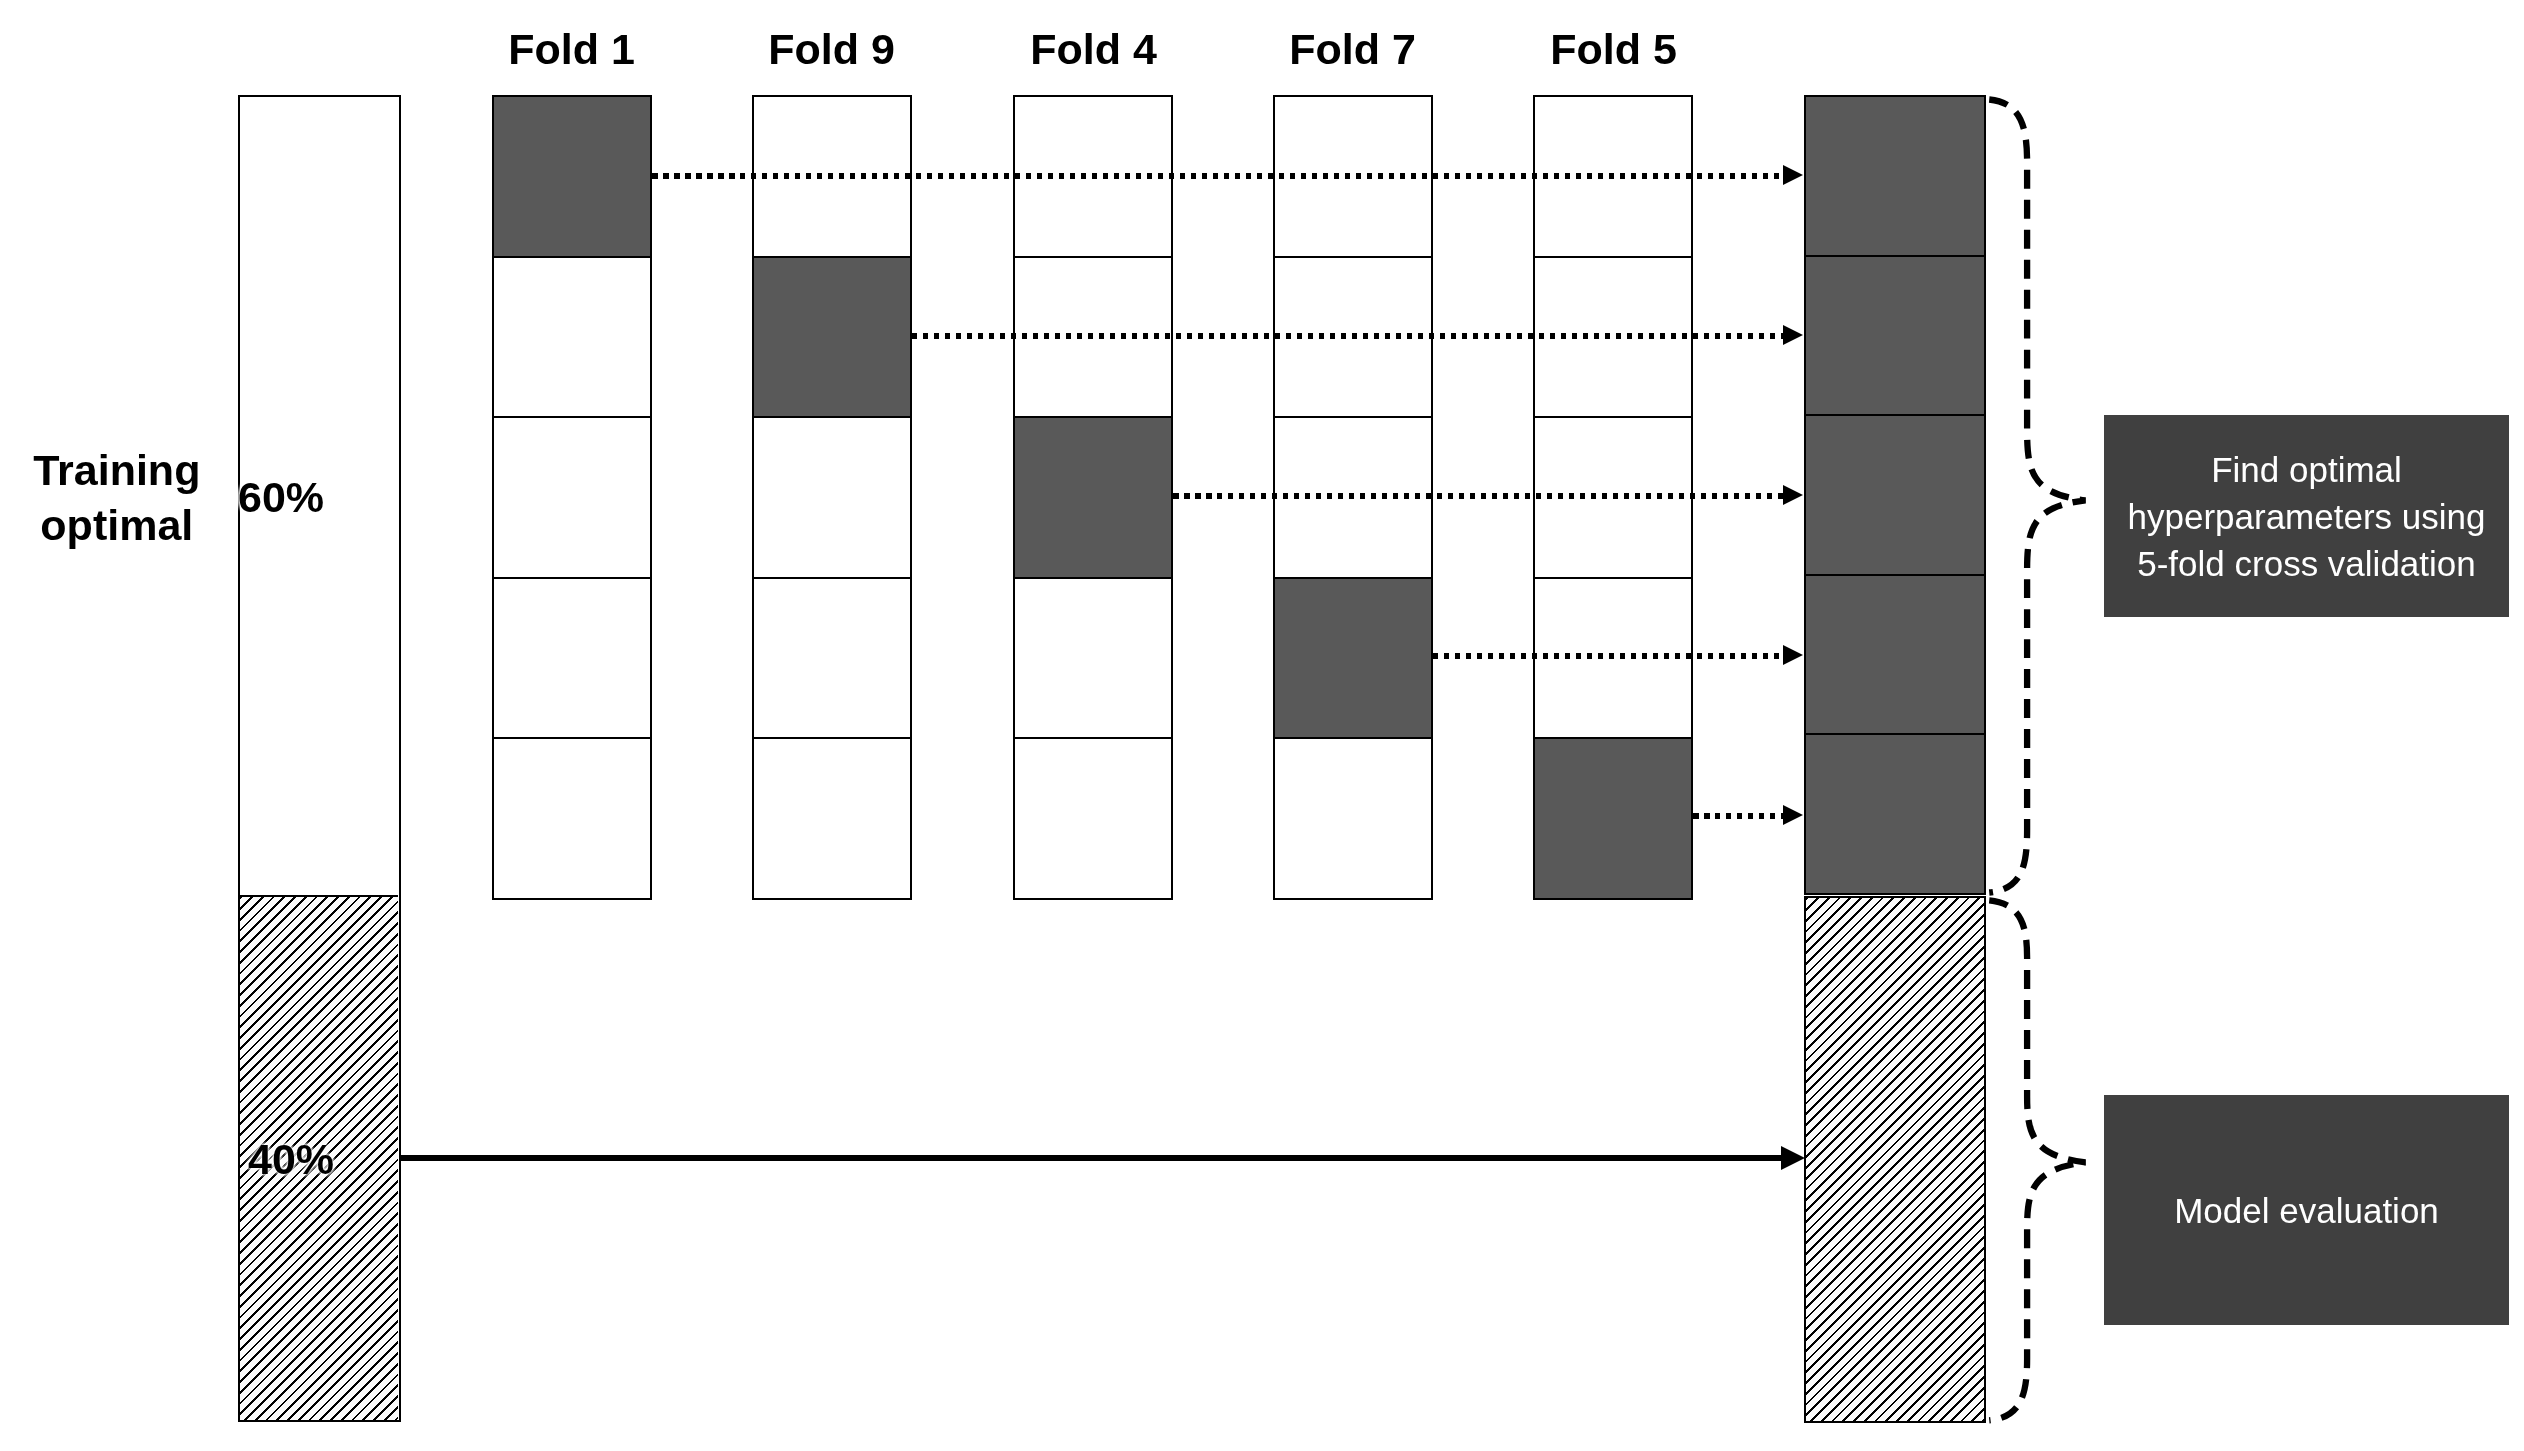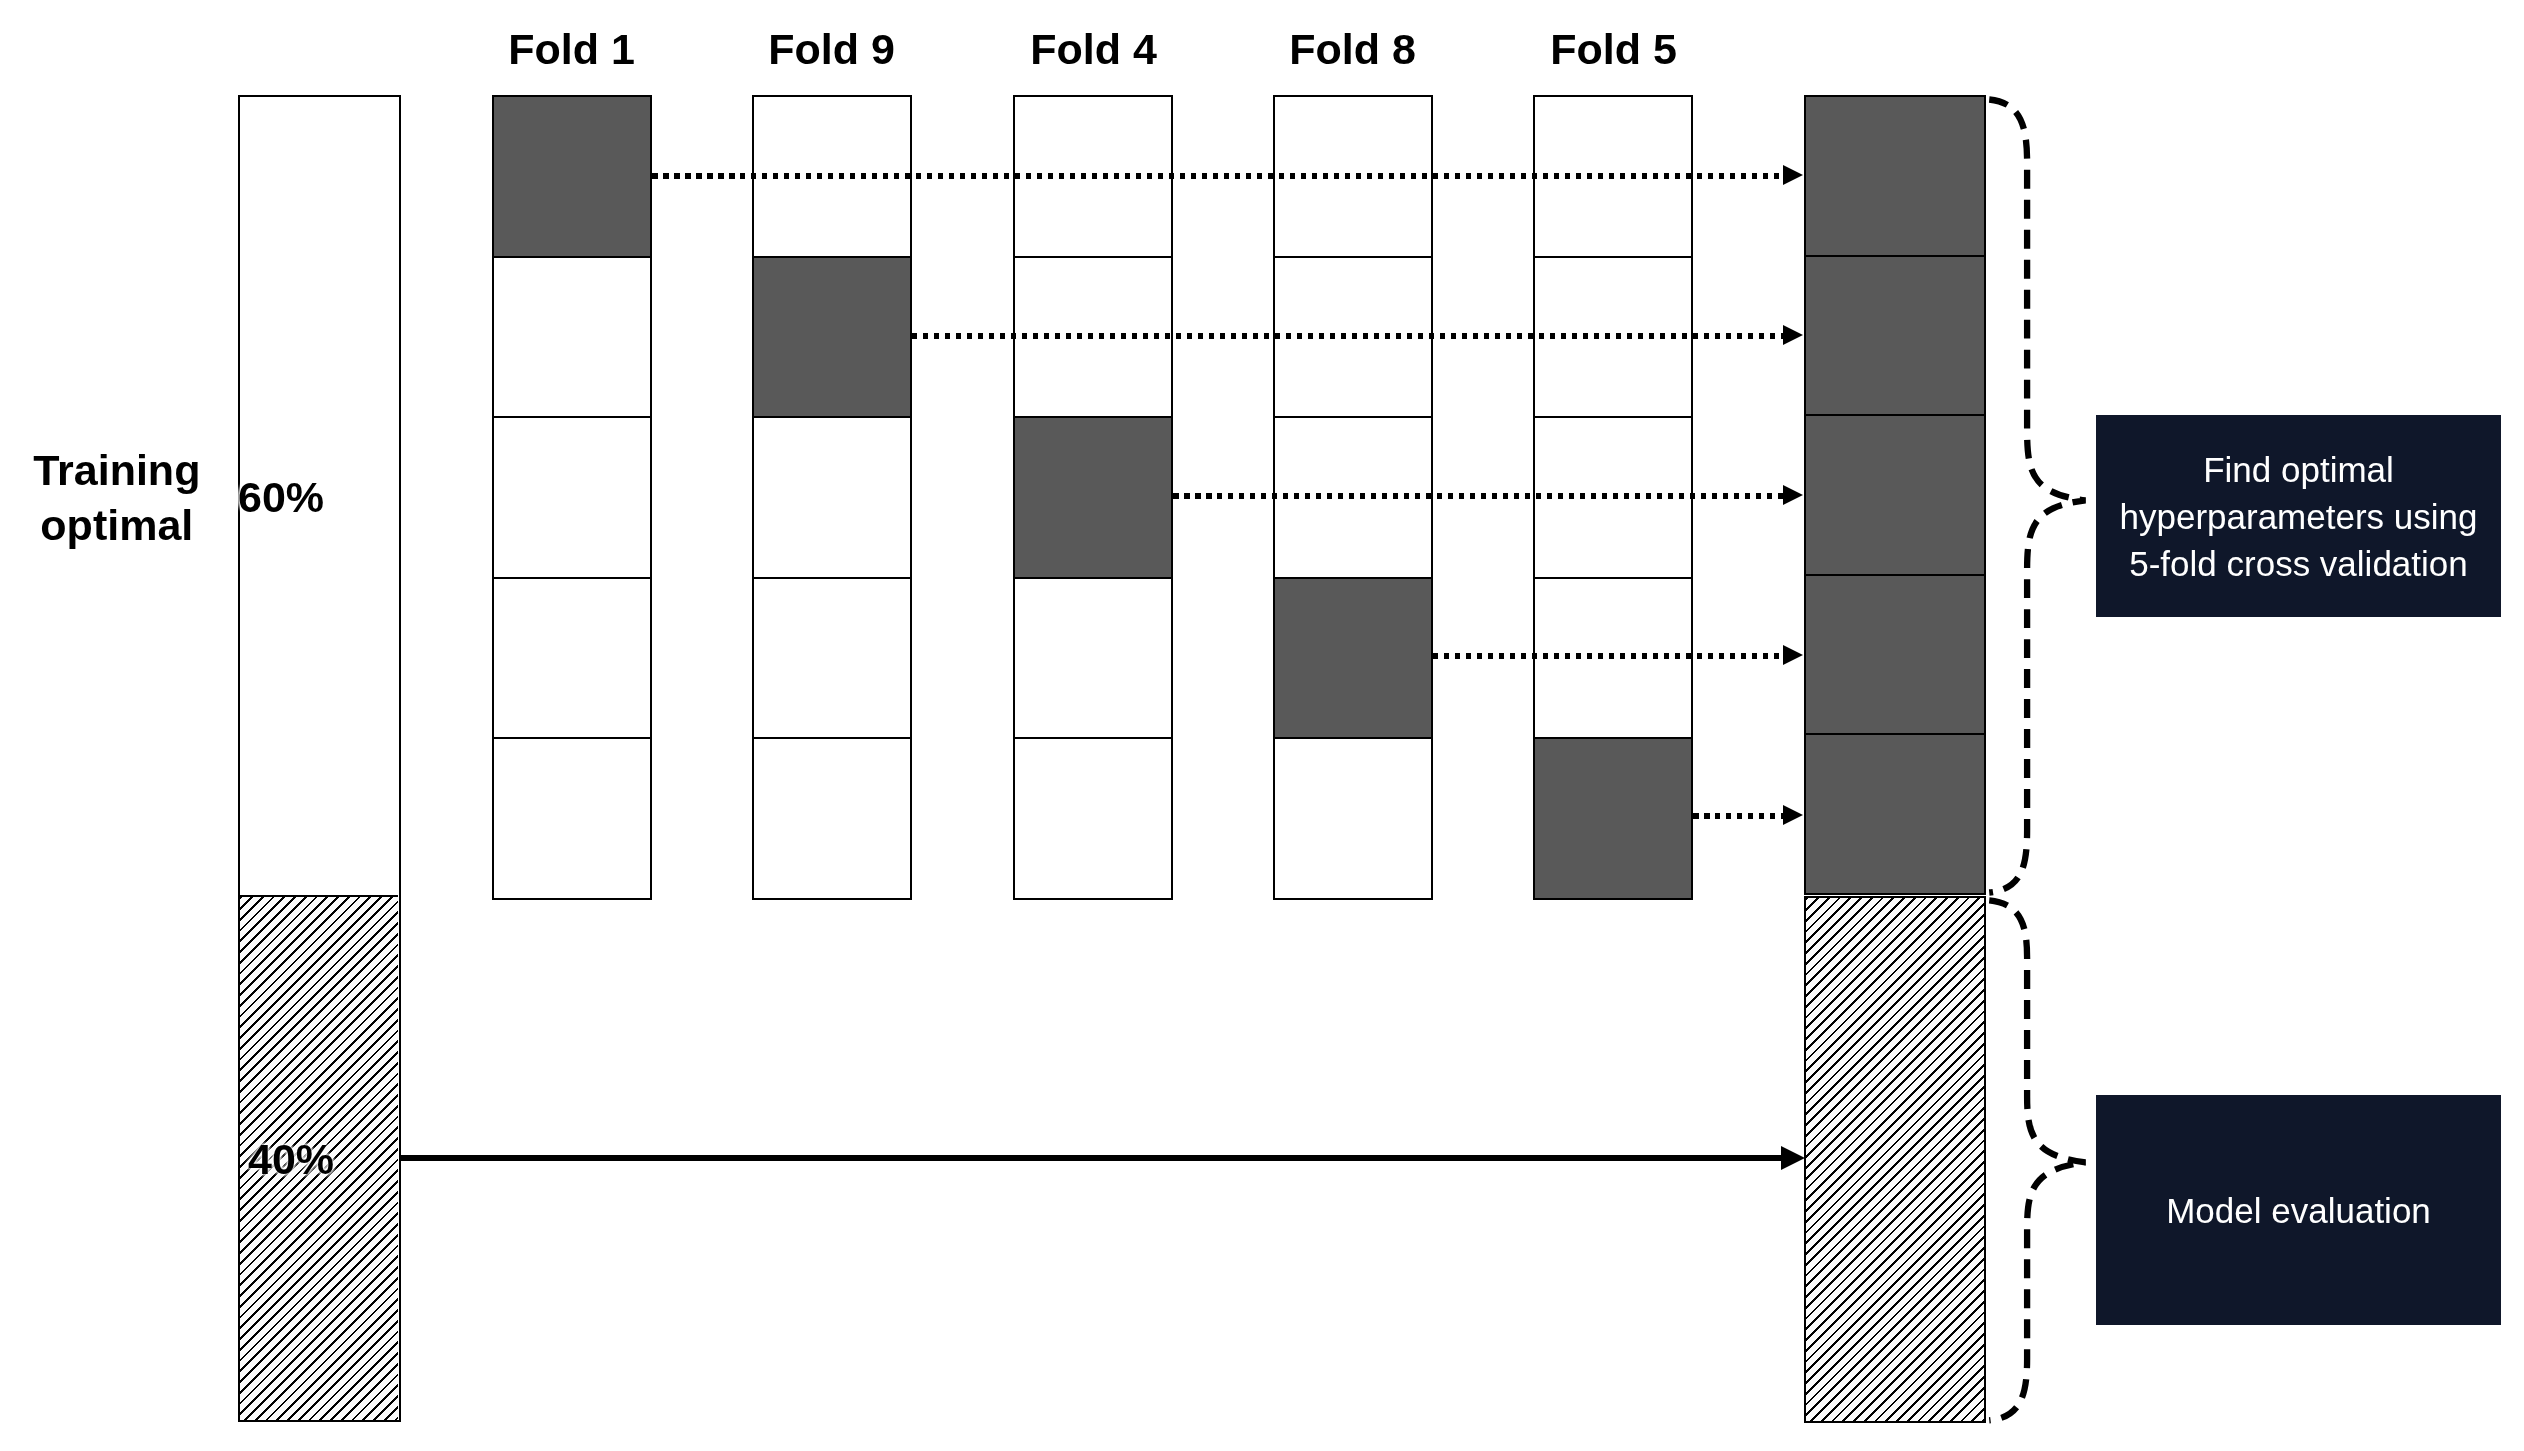--- a/index.html
+++ b/index.html
@@ -32,22 +32,22 @@
   .arrow-head{
     width:0;height:0;border-top:10.3px solid transparent;border-bottom:10.3px solid transparent;
     border-left:20.5px solid #000;
   }
   .solid-line{height:5.5px;background:#000;}
   .solid-head{
     width:0;height:0;border-top:12px solid transparent;border-bottom:12px solid transparent;
     border-left:24px solid #000;
   }
   .note-box{
-    background:#0f172a;color:#fff;display:flex;align-items:center;justify-content:center;
-    text-align:center;font-size:35px;line-height:47px;padding:6.3px 22px;
+    background:#404040;color:#fff;display:flex;align-items:center;justify-content:center;
+    text-align:center;font-size:35px;line-height:47px;padding:6.3px 22px;margin-left:8px;
   }
   svg{position:absolute;left:0;top:0;}
 </style>
 </head>
 <body>
 
 <div id="canvas">
 
   <div class="abs side-label" style="left:6.3px;top:443px;">Training optimal</div>
 
@@ -76,21 +76,21 @@
         <div class="cell"></div>
       </div>
       <div class="abs fold-label" style="left: 982px; top: 24px; width: 223px;">Fold 4</div>
       <div class="abs col" style="left: 1013px; top: 95px; width: 160px; height: 805px;">
         <div class="cell"></div>
         <div class="cell"></div>
         <div class="cell" style="background: rgb(89, 89, 89);"></div>
         <div class="cell"></div>
         <div class="cell"></div>
       </div>
-      <div class="abs fold-label" style="left: 1241px; top: 24px; width: 223px;">Fold 8</div>
+      <div class="abs fold-label" style="left: 1241px; top: 24px; width: 223px;">Fold 7</div>
       <div class="abs col" style="left: 1273px; top: 95px; width: 160px; height: 805px;">
         <div class="cell"></div>
         <div class="cell"></div>
         <div class="cell"></div>
         <div class="cell" style="background: rgb(89, 89, 89);"></div>
         <div class="cell"></div>
       </div>
       <div class="abs fold-label" style="left: 1502px; top: 24px; width: 223px;">Fold 5</div>
       <div class="abs col" style="left: 1533px; top: 95px; width: 160px; height: 805px;">
         <div class="cell"></div>

